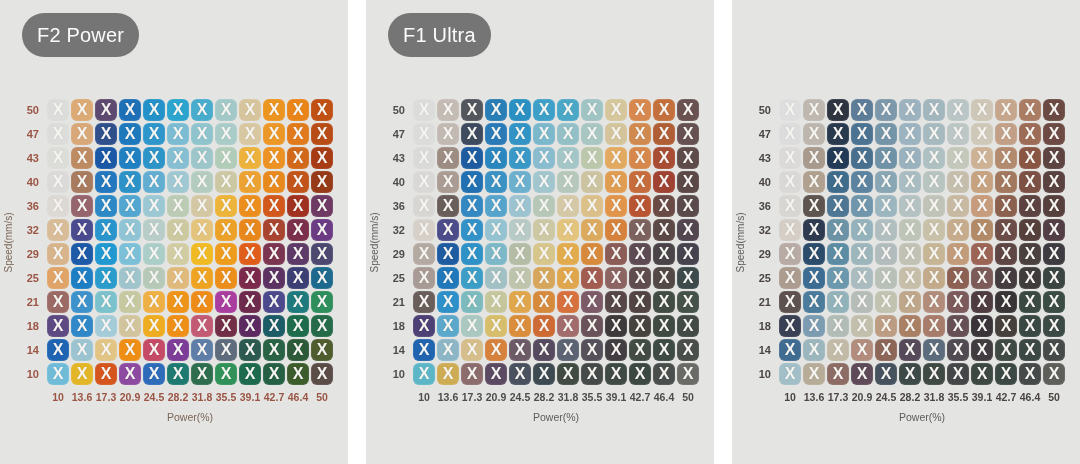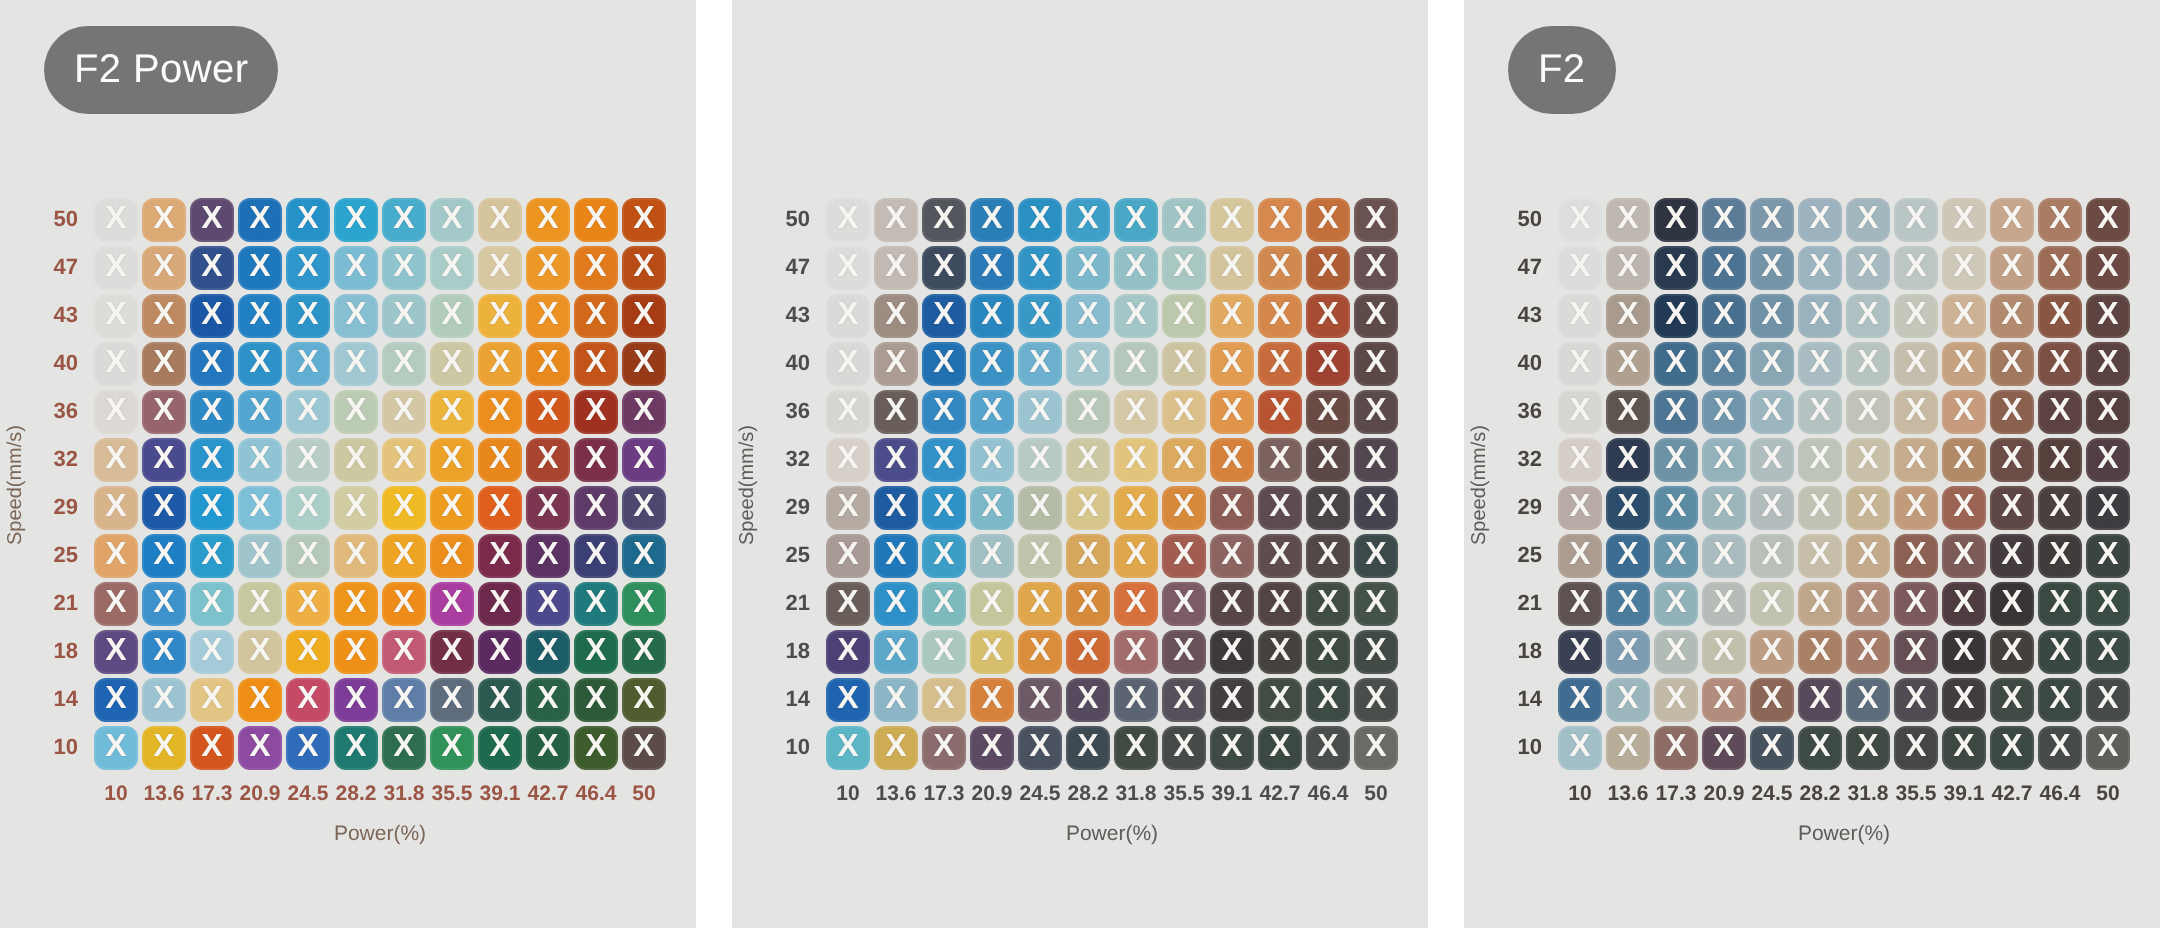--- a/index.html
+++ b/index.html
@@ -203,20 +203,23 @@
         <div class="xtick">35.5</div>
         <div class="xtick">39.1</div>
         <div class="xtick">42.7</div>
         <div class="xtick">46.4</div>
         <div class="xtick">50</div>
         <div class="xlabel">Power(%)</div>
       </div>
   </section>
 
   <section class="panel" style="--tick: #4d4d4d; --axis: #5c5c5a;">
+    <div class="badge">
+      <span>F1 Ultra</span>
+    </div>
     <div class="ylabel">Speed(mm/s)</div>
     <div class="chart">
         <div class="ytick">50</div>
         <div class="tile" style="background: rgb(220, 220, 218);">X</div>
         <div class="tile" style="background: rgb(196, 188, 180);">X</div>
         <div class="tile" style="background: rgb(84, 86, 94);">X</div>
         <div class="tile" style="background: rgb(42, 126, 182);">X</div>
         <div class="tile" style="background: rgb(42, 144, 194);">X</div>
         <div class="tile" style="background: rgb(62, 160, 200);">X</div>
         <div class="tile" style="background: rgb(74, 168, 198);">X</div>
@@ -379,23 +382,20 @@
         <div class="xtick">35.5</div>
         <div class="xtick">39.1</div>
         <div class="xtick">42.7</div>
         <div class="xtick">46.4</div>
         <div class="xtick">50</div>
         <div class="xlabel">Power(%)</div>
       </div>
   </section>
 
   <section class="panel" style="--tick: #4a4543; --axis: #5c5c5a;">
-    <div class="badge">
-      <span>F2</span>
-    </div>
     <div class="ylabel">Speed(mm/s)</div>
     <div class="chart">
         <div class="ytick">50</div>
         <div class="tile" style="background: rgb(222, 222, 222);">X</div>
         <div class="tile" style="background: rgb(190, 184, 176);">X</div>
         <div class="tile" style="background: rgb(46, 52, 64);">X</div>
         <div class="tile" style="background: rgb(92, 124, 152);">X</div>
         <div class="tile" style="background: rgb(124, 152, 170);">X</div>
         <div class="tile" style="background: rgb(156, 178, 190);">X</div>
         <div class="tile" style="background: rgb(162, 182, 190);">X</div>

